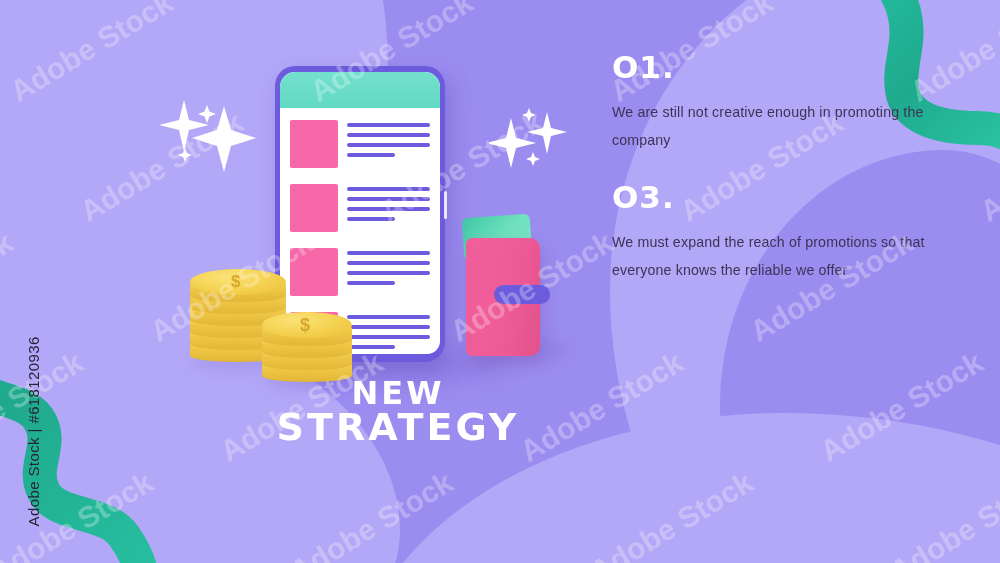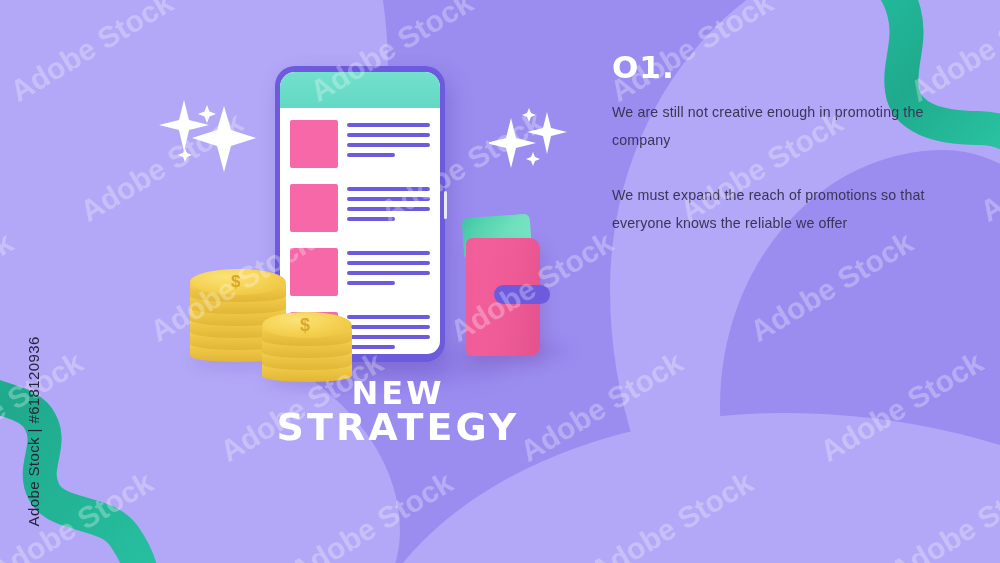--- a/index.html
+++ b/index.html
@@ -381,20 +381,21 @@
     <div id="title-line1">NEW</div>
     <div id="title-line2">STRATEGY</div>
   </div>
 
   <div id="points">
     <div class="point">
       <div class="point-num">O1.</div>
       <div class="point-text">We are still not creative enough in promoting the company</div>
     </div>
     <div class="point">
+      <div class="point-num">O3.</div>
       <div class="point-text">We must expand the reach of promotions so that everyone knows the reliable we offer</div>
     </div>
   </div>
 
   <div id="wm-strip">
       <div class="wm" style="left: 0px; top: 30px;">Adobe Stock</div>
       <div class="wm" style="left: 300px; top: 30px;">Adobe Stock</div>
       <div class="wm" style="left: 600px; top: 30px;">Adobe Stock</div>
       <div class="wm" style="left: 900px; top: 30px;">Adobe Stock</div>
       <div class="wm" style="left: 70px; top: 150px;">Adobe Stock</div>

